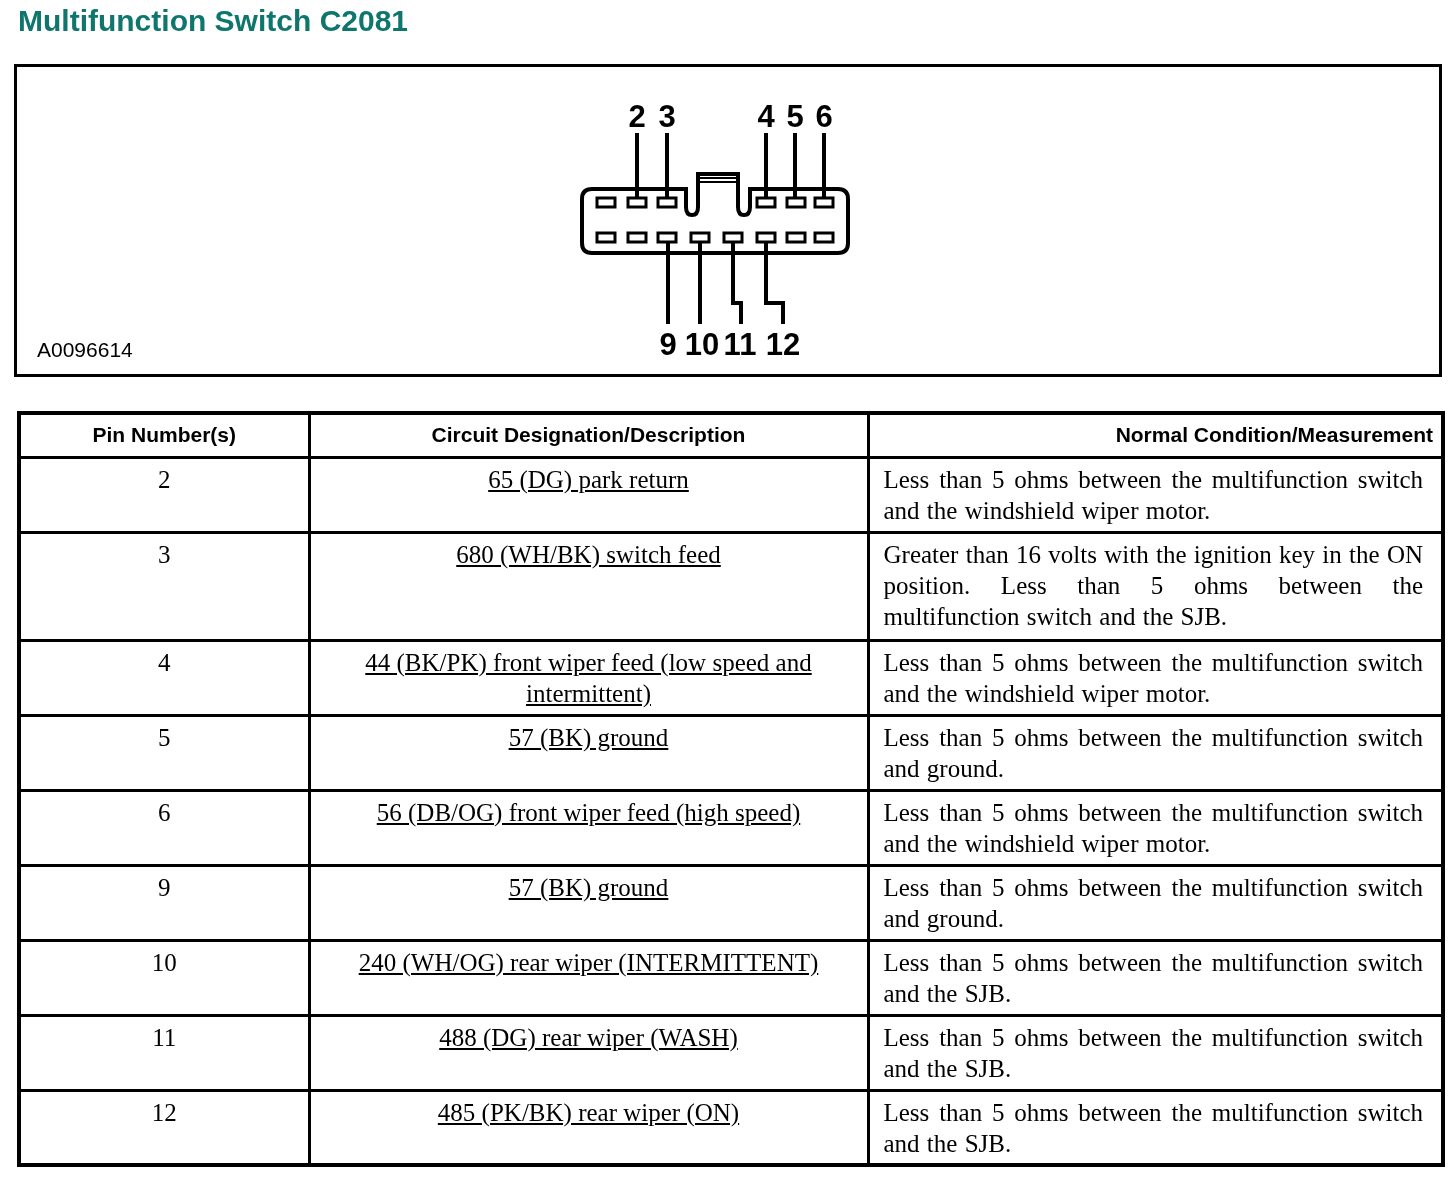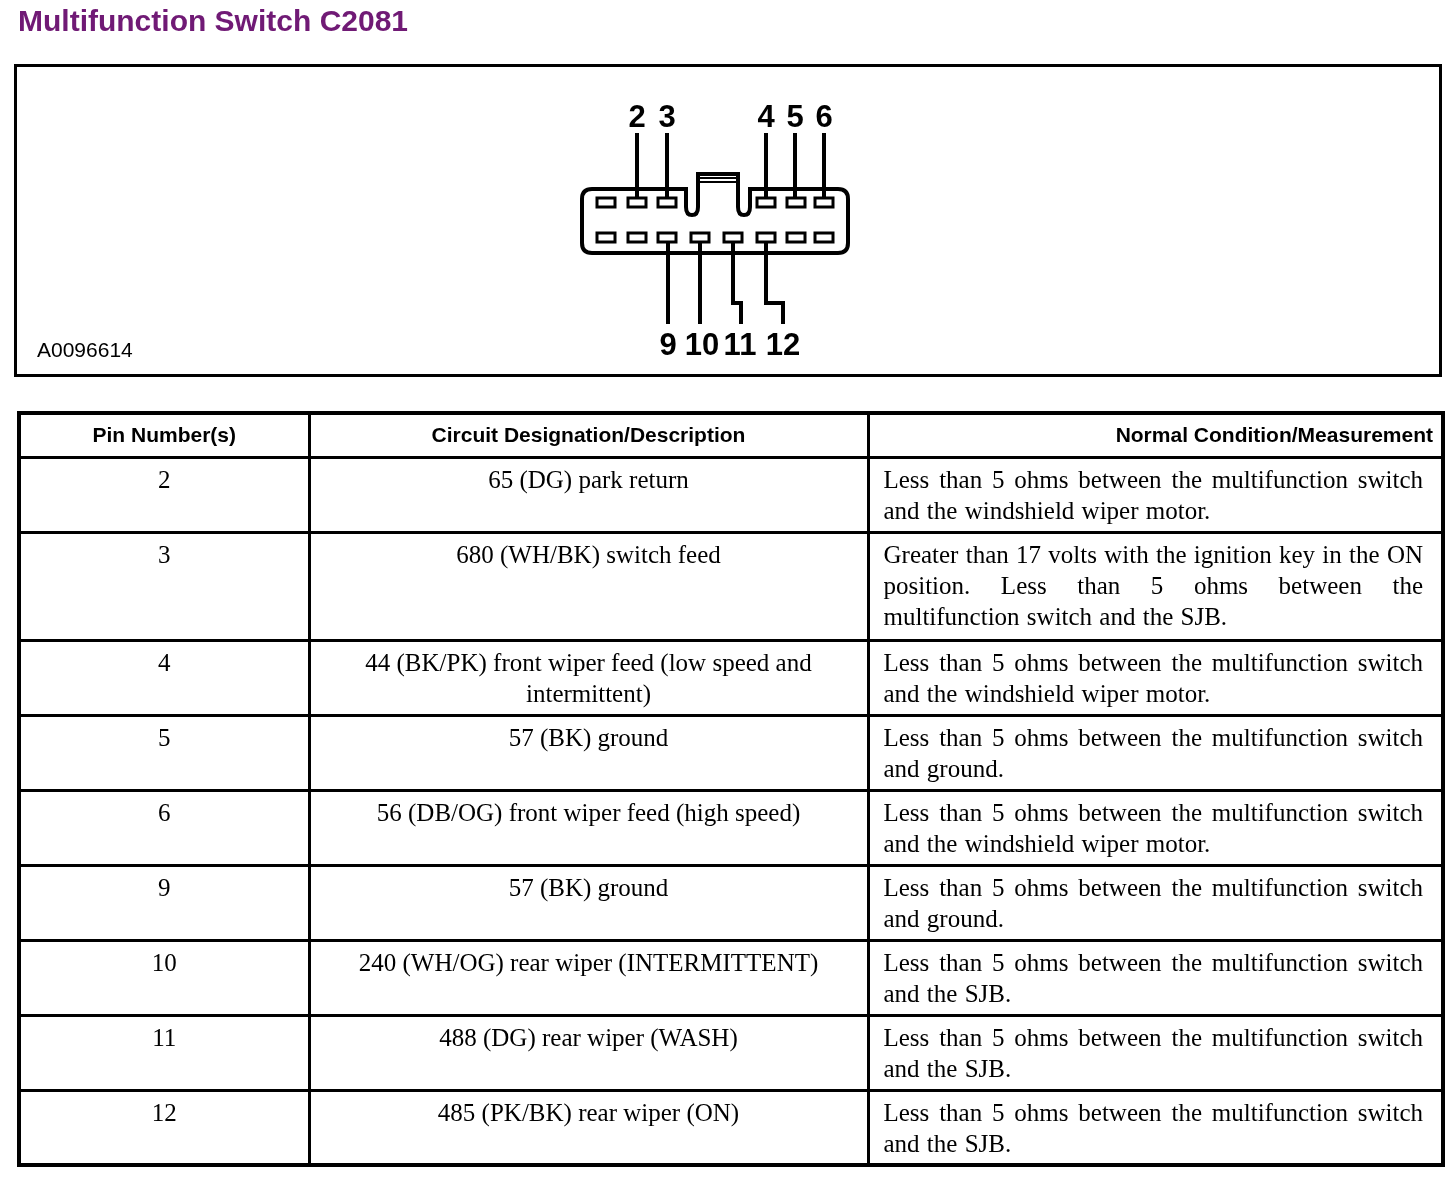--- a/index.html
+++ b/index.html
@@ -17,21 +17,21 @@
   }
   .page-title {
     position: absolute;
     left: 18px;
     top: 4px;
     margin: 0;
     font-family: "Liberation Sans", sans-serif;
     font-weight: bold;
     font-size: 30px;
     letter-spacing: 0px;
-    color: #701a75;
+    color: #0f766e;
     white-space: nowrap;
   }
   .diagram-box {
     position: absolute;
     left: 14px;
     top: 64px;
     width: 1428px;
     height: 313px;
     border: 3px solid #000000;
     box-sizing: border-box;
@@ -100,20 +100,21 @@
   .pin-table tr.data-row.tall {
     height: 108px;
   }
   td.cell-pin {
     text-align: center;
     padding-top: 5px;
   }
   td.cell-circuit {
     text-align: center;
     padding: 5px 12px 0 12px;
+    text-decoration: underline;
   }
   td.cell-condition {
     text-align: justify;
     padding: 5px 18px 0 14px;
     word-spacing: 1px;
   }
 </style>
 </head>
 <body>
 
@@ -198,21 +199,21 @@
     </thead>
     <tbody>
       <tr class="data-row">
         <td class="cell-pin">2</td>
         <td class="cell-circuit">65 (DG) park return</td>
         <td class="cell-condition">Less than 5 ohms between the multifunction switch and the windshield wiper motor.</td>
       </tr>
       <tr class="data-row tall">
         <td class="cell-pin">3</td>
         <td class="cell-circuit">680 (WH/BK) switch feed</td>
-        <td class="cell-condition">Greater than 17 volts with the ignition key in the ON position. Less than 5 ohms between the multifunction switch and the SJB.</td>
+        <td class="cell-condition">Greater than 16 volts with the ignition key in the ON position. Less than 5 ohms between the multifunction switch and the SJB.</td>
       </tr>
       <tr class="data-row">
         <td class="cell-pin">4</td>
         <td class="cell-circuit">44 (BK/PK) front wiper feed (low speed and intermittent)</td>
         <td class="cell-condition">Less than 5 ohms between the multifunction switch and the windshield wiper motor.</td>
       </tr>
       <tr class="data-row">
         <td class="cell-pin">5</td>
         <td class="cell-circuit">57 (BK) ground</td>
         <td class="cell-condition">Less than 5 ohms between the multifunction switch and ground.</td>

